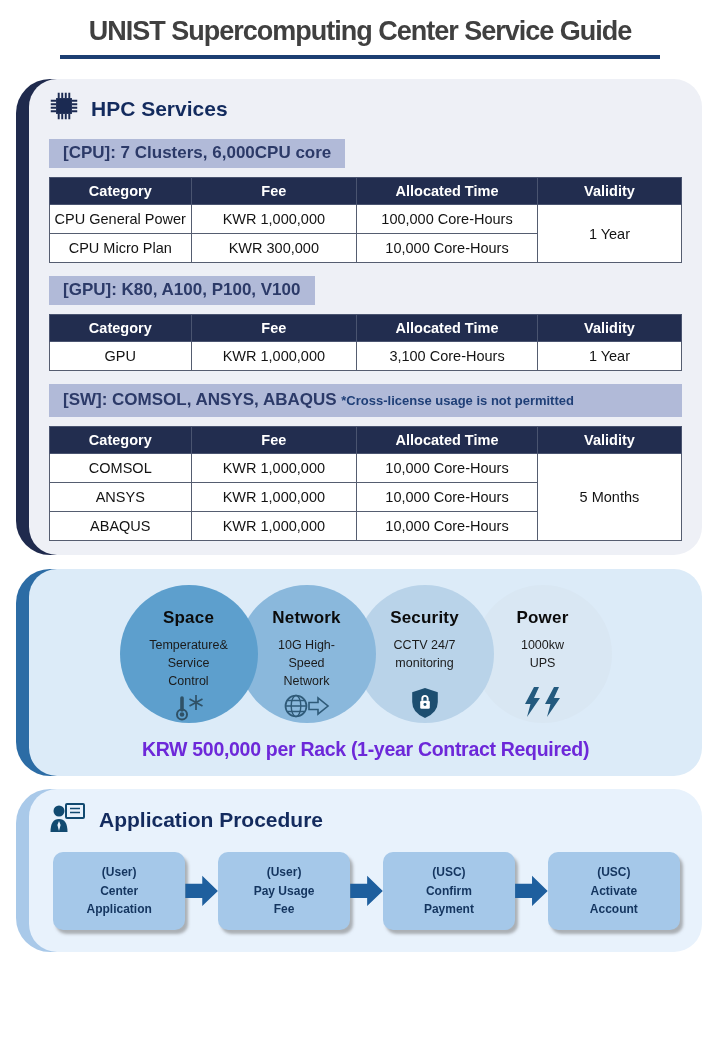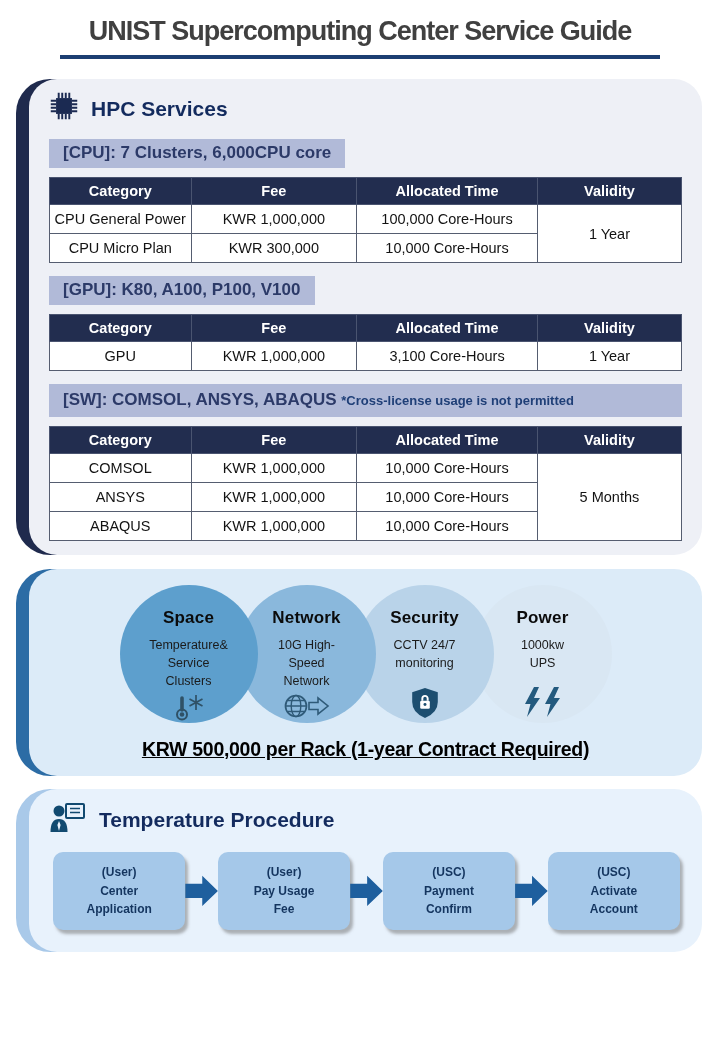--- a/index.html
+++ b/index.html
@@ -33,21 +33,21 @@
           padding-top:23px;box-sizing:border-box;}
   .circle+.circle{margin-left:-20px;}
   .c-space{background:#5d9fcd;z-index:4;}
   .c-network{background:#8ab8dc;z-index:3;}
   .c-security{background:#b9d3e9;z-index:2;}
   .c-power{background:#d9e7f3;z-index:1;}
   .circle h3{margin:0 0 8px;font-size:17px;color:#0b0b0b;font-weight:bold;letter-spacing:.2px;}
   .circle .desc{font-size:12.5px;color:#1b1b1b;line-height:1.45;}
   .circle .icn{margin-top:3px;}
   .circle .icn.pad{margin-top:15px;}
-  .price{text-align:center;color:#000000;font-size:19.5px;font-weight:bold;margin:15px 0 3px;letter-spacing:-.3px;text-decoration:underline;}
+  .price{text-align:center;color:#6d28d9;font-size:19.5px;font-weight:bold;margin:15px 0 3px;letter-spacing:-.3px;}
   
   .app{margin-top:13px;}
   .app .card-strip{background:#a9c9e9;}
   .app .card-panel{background:#e8f2fc;padding:12px 20px 16px 20px;}
   .steps{display:flex;align-items:center;justify-content:space-between;padding:14px 2px 6px 4px;}
   .step{width:130px;background:#a5c8e9;border-radius:10px;color:#14355f;font-weight:bold;
         text-align:center;padding:11px 2px;font-size:12px;line-height:1.55;
         box-shadow:3px 4px 3px rgba(110,110,110,.5);}
   .flow-arrow{width:33px;height:36px;background:#1e5f9e;
         clip-path:polygon(0 30%,52% 30%,52% 8%,100% 50%,52% 92%,52% 70%,0 70%);}
@@ -173,21 +173,21 @@
   <div class="card-panel">
 
 
     <div class="circles">
 
       <div class="circle c-space">
         <h3>Space</h3>
         <div class="desc">
           <div>Temperature&amp;</div>
           <div>Service</div>
-          <div>Clusters</div>
+          <div>Control</div>
         </div>
         <div class="icn">
           <svg width="34" height="30" viewBox="0 0 34 30">
             <line x1="10" y1="5" x2="10" y2="17" stroke="#2f5166" stroke-width="3.6" stroke-linecap="round"></line>
             <circle cx="10" cy="21.5" r="5" fill="none" stroke="#2f5166" stroke-width="2"></circle>
             <circle cx="10" cy="21.5" r="2.3" fill="#2f5166"></circle>
             <path d="M24 2v15 M17.5 6l13 7 M30.5 6l-13 7" stroke="#2f5166" stroke-width="1.7" fill="none"></path>
           </svg>
         </div>
       </div>
@@ -252,40 +252,40 @@
     <div class="sec-head">
       <span>
         <svg width="38" height="32" viewBox="0 0 38 32">
           <rect x="17" y="3" width="18" height="14" rx="1" fill="#e8f2fc" stroke="#114a70" stroke-width="2"></rect>
           <path d="M21 7.5h10 M21 11.5h10" stroke="#114a70" stroke-width="1.6"></path>
           <circle cx="10" cy="10" r="5.5" fill="#114a70"></circle>
           <path d="M1.5 31q0-13 8.5-13t8.5 13z" fill="#114a70"></path>
           <path d="M10 20l1.6 4-1.6 6-1.6-6z" fill="#e8f2fc"></path>
         </svg>
       </span>
-      <span>Temperature Procedure</span>
+      <span>Application Procedure</span>
     </div>
 
     <div class="steps">
       <div class="step">
         <div>(User)</div>
         <div>Center</div>
         <div>Application</div>
       </div>
       <div class="flow-arrow"></div>
       <div class="step">
         <div>(User)</div>
         <div>Pay Usage</div>
         <div>Fee</div>
       </div>
       <div class="flow-arrow"></div>
       <div class="step">
         <div>(USC)</div>
+        <div>Confirm</div>
         <div>Payment</div>
-        <div>Confirm</div>
       </div>
       <div class="flow-arrow"></div>
       <div class="step">
         <div>(USC)</div>
         <div>Activate</div>
         <div>Account</div>
       </div>
     </div>
 
   </div>

